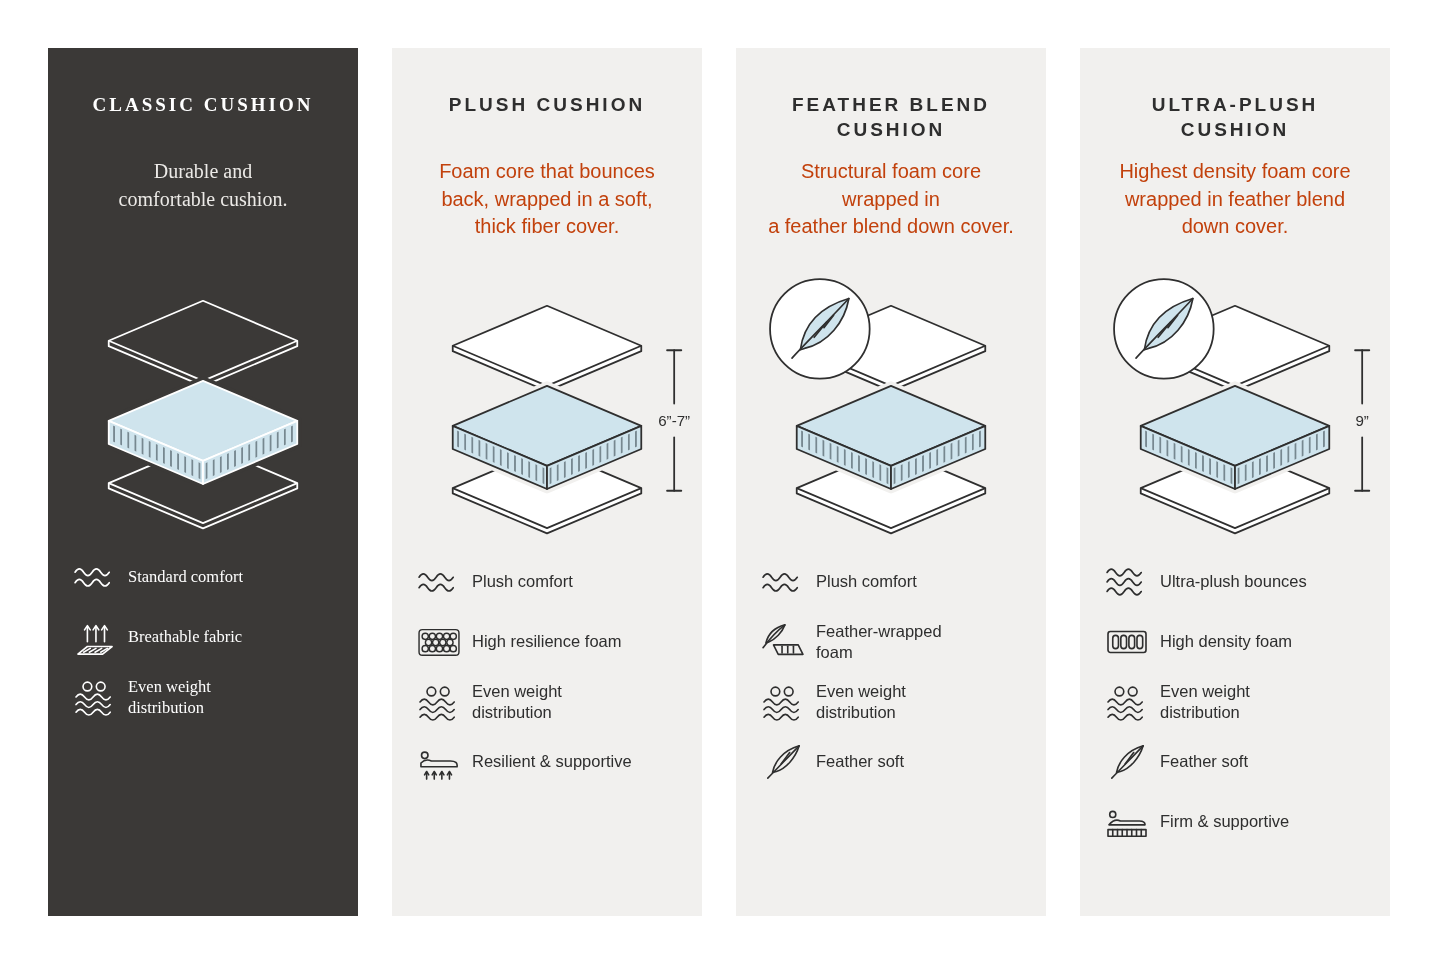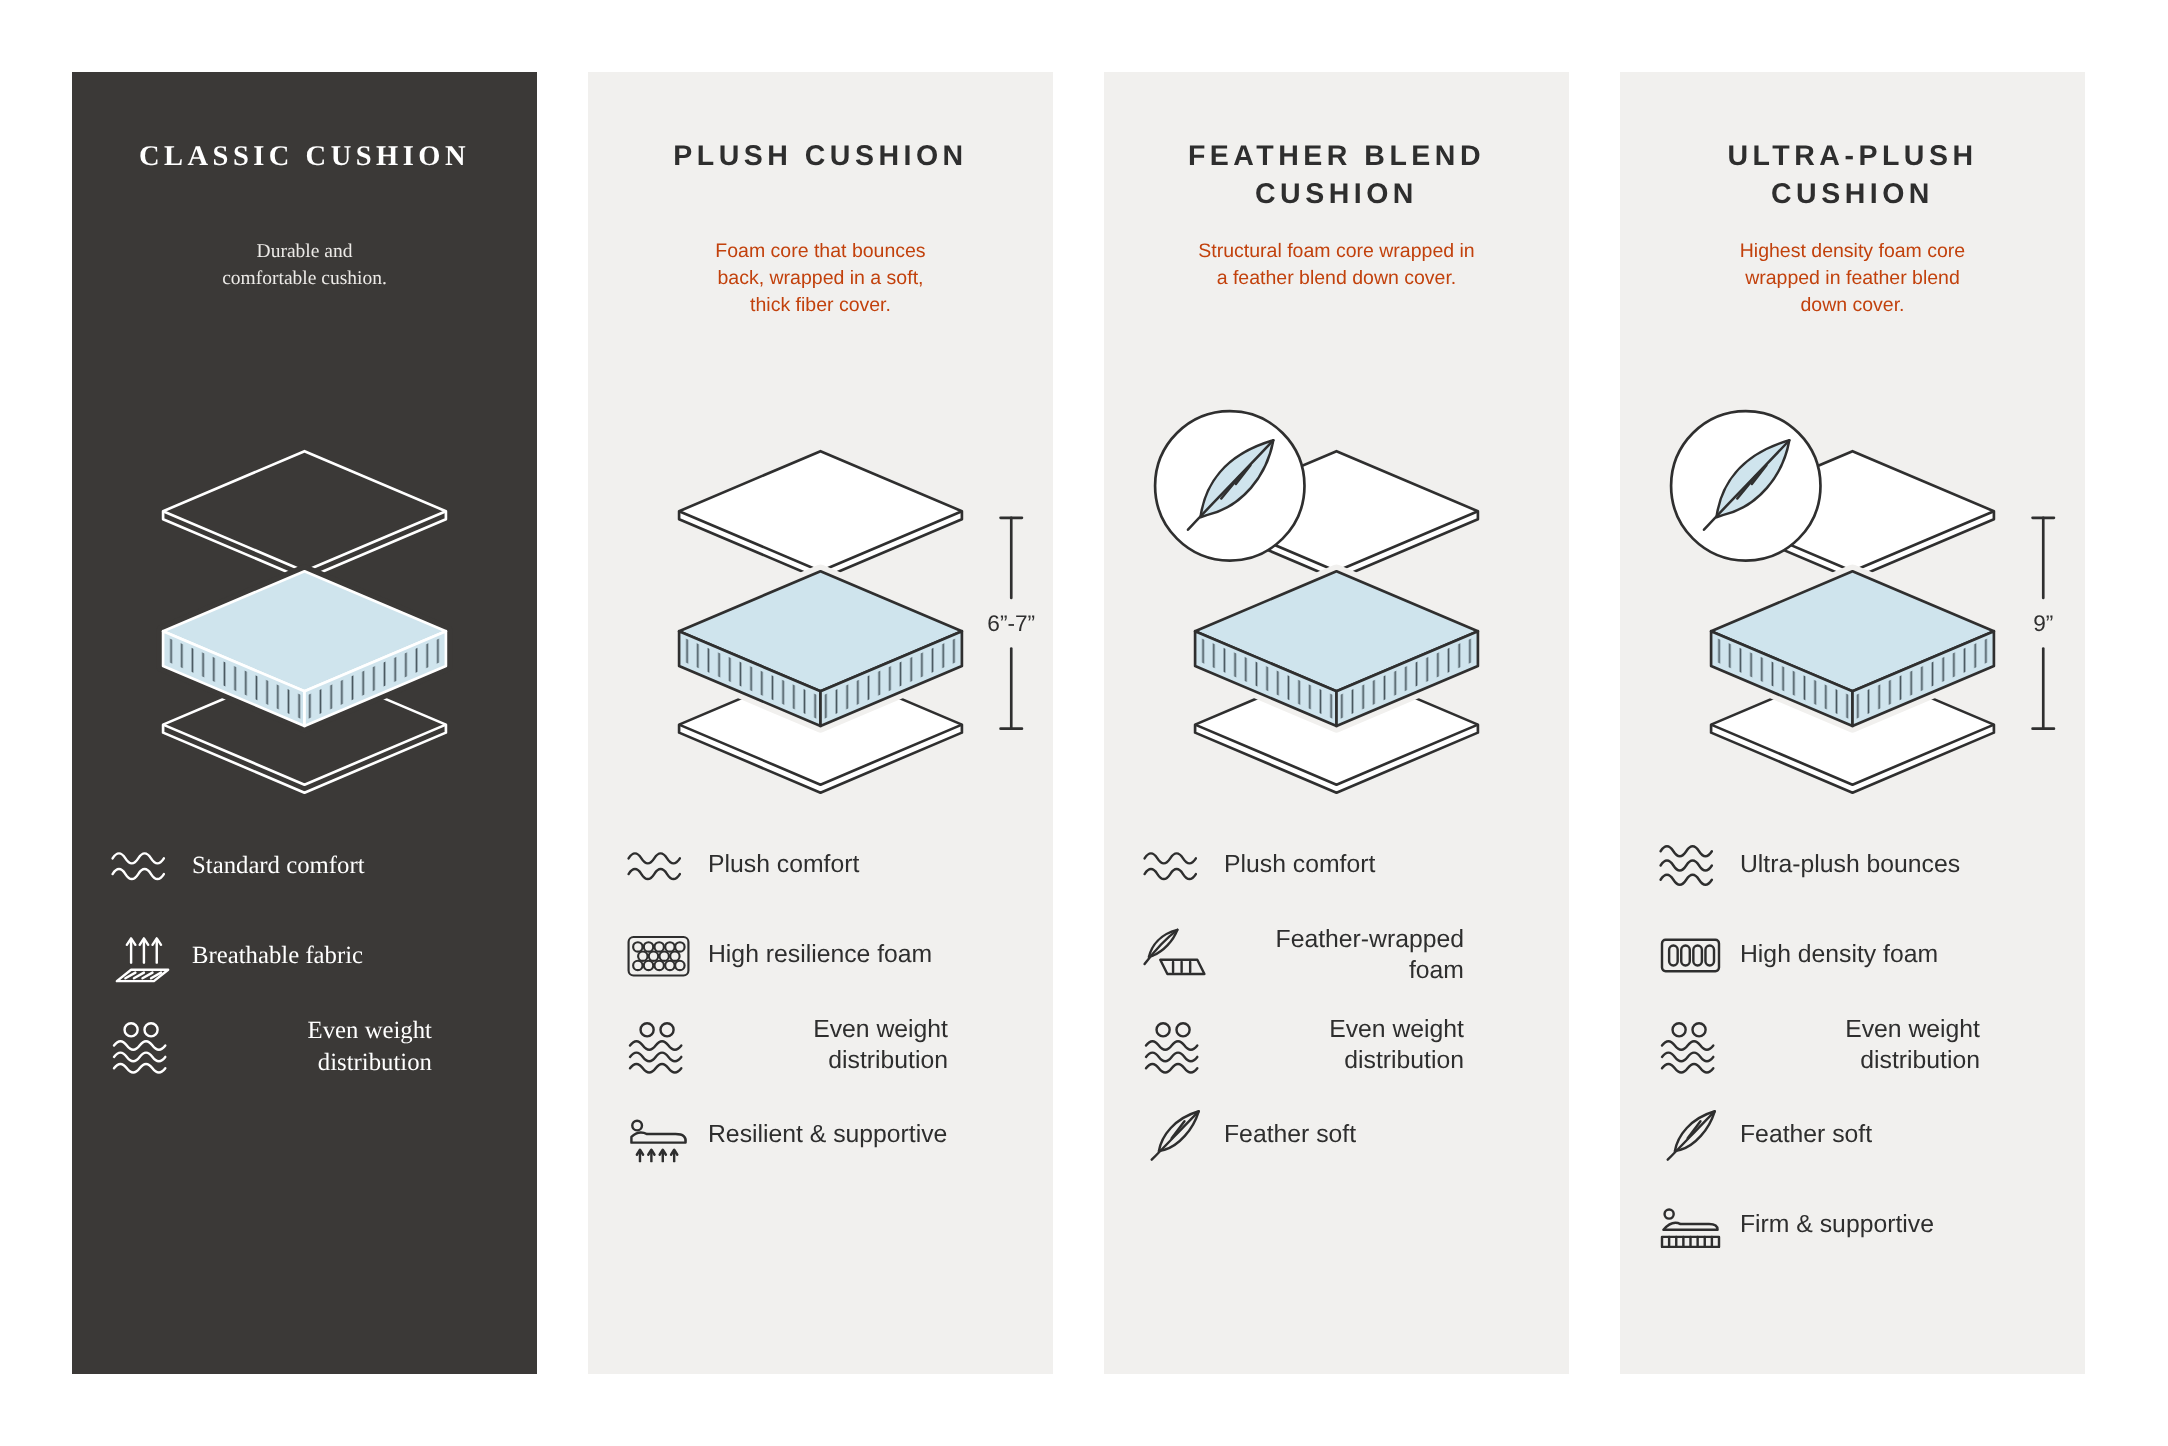--- a/index.html
+++ b/index.html
@@ -9,32 +9,32 @@
   .board { display:flex; gap:34px; padding:48px 0 0 48px; }
 
   .panel { width:310px; height:868px; padding:44px 24px 0; flex:none; }
   .panel.dark  { background:#3b3937; color:#ffffff;font-family:Liberation Serif, serif;
                  --slab-fill:#3b3937; --line:#ffffff; --halo:#3b3937; --foam:#cfe4ed; }
   .panel.light { background:#f1f0ee; color:#2e2e2e;
                  --slab-fill:#ffffff; --line:#2f2f2f; --halo:#f1f0ee; --foam:#cfe4ed; }
 
   .p-title { font-size:19px; font-weight:700; letter-spacing:3px; text-align:center;
              white-space:pre-line; line-height:1.32; min-height:54px; }
-  .p-desc  { font-size:13px; line-height:1.38; text-align:center; white-space:pre-line;
+  .p-desc  { font-size:20px; line-height:1.38; text-align:center; white-space:pre-line;
              min-height:78px; margin-top:12px; }
   .panel.dark .p-desc { color:#eceae7; }
   .panel.light .p-desc { color:#c2410c; }
 
   .diagram { height:280px; margin-top:16px; display:flex; align-items:flex-end; justify-content:center; }
   svg { overflow:visible; }
 
   .measure line { stroke:var(--line); stroke-width:2; stroke-linecap:round; }
   .measure text { fill:#2f2f2f; font-size:17px; font-family:"Liberation Sans", sans-serif; }
 
-  .features { list-style:none; margin-top:22px;text-align:right; }
+  .features { list-style:none; margin-top:22px; }
   .feature  { display:flex; align-items:center; min-height:46px; margin-bottom:14px; }
   .f-icon   { width:56px; flex:none; display:flex; align-items:center; color:currentColor; }
   .f-label  { font-size:16.5px; line-height:1.28; max-width:160px; }
 
   .defs-svg { position:absolute; width:0; height:0; }
 </style>
 </head>
 <body>
 
 <svg class="defs-svg" aria-hidden="true">

